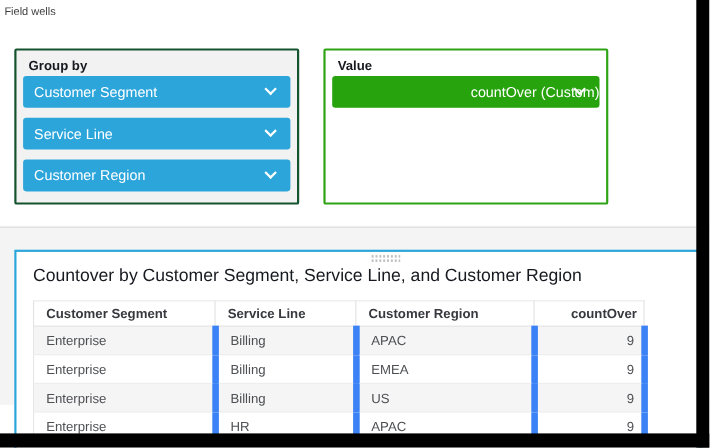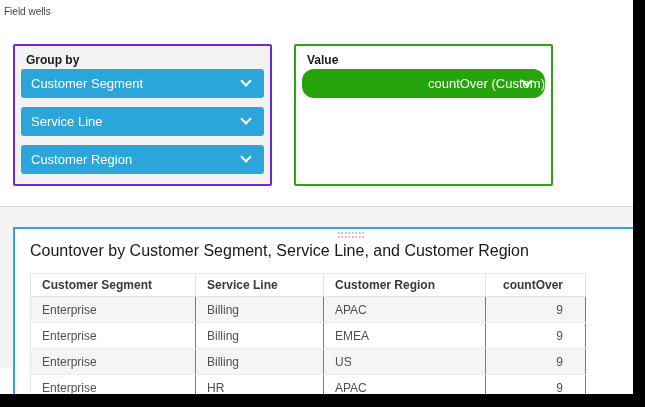--- a/index.html
+++ b/index.html
@@ -14,33 +14,33 @@
   .fw-heading {
     position: absolute; left: 4px; top: 6px;
     font-size: 10px; color: #3f3f3f;
   }
 
   
   .well {
     position: absolute; top: 44px; height: 142px; width: 259px;
     border-radius: 2px;
   }
-  .well.groupby { left: 13px; background: #f2f2f2; border: 2px solid #6d28d9; }
+  .well.groupby { left: 13px; background: #f2f2f2; border: 2px solid #14532d; }
   .well.value   { left: 294px; background: #ffffff; border: 2px solid #2fa315; text-align: right; }
   .well-title {
     position: absolute; left: 11px; top: 7px;
     font-size: 12px; font-weight: bold; color: #16191f;
   }
   .pill {
     position: absolute; left: 6px; width: 243px; height: 29px;
     border-radius: 3px; color: #ffffff; font-size: 13px;
     line-height: 29px; padding-left: 10px; cursor: pointer;
   }
   .pill.blue  { background: #2ca5db; }
-  .pill.green { background: #27a30d; border-radius: 12px; }
+  .pill.green { background: #27a30d; }
   .pill.p1 { top: 23px; }
   .pill.p2 { top: 61px; }
   .pill.p3 { top: 99px; }
   .chev {
     position: absolute; right: 14px; top: 8px;
     width: 8px; height: 8px;
     border-right: 2px solid #fff; border-bottom: 2px solid #fff;
     transform: rotate(45deg);
   }
 
@@ -76,25 +76,25 @@
     height: 23px; text-align: left; font-weight: bold; color: #37393e;
     padding: 0 4px 0 11px;
     border-top: 1px solid #e9e9e9; border-bottom: 1px solid #e2e2e2;
     border-left: 1px solid #e2e2e2; border-right: 1px solid #e2e2e2;
     background: #ffffff;
   }
   table.qs td {
     height: 26px; color: #4d4f53;
     padding: 0 4px 0 11px;
     border-bottom: 1px solid #ededed;
-    border-left: 1px solid #e6e6e6; border-right: 1px solid #3b82f6;
+    border-left: 1px solid #e6e6e6; border-right: 6px solid #3b82f6;
     background: #ffffff;
   }
   table.qs tr.stripe td { background: #f5f5f5; }
-  table.qs th.num, table.qs td.num { text-align: right; padding-right: 22px; }
+  table.qs th.num, table.qs td.num { text-align: right; padding-right: 6px; }
 
   
   .edge-right  { position: absolute; left: 633px; top: 0; width: 12px; height: 407px; background: #000; z-index: 10; }
   .edge-bottom { position: absolute; left: 0; top: 394px; width: 645px; height: 13px; background: #000; z-index: 10; }
 </style>
 </head>
 <body>
 
 <div class="fw-heading">Field wells</div>
 

